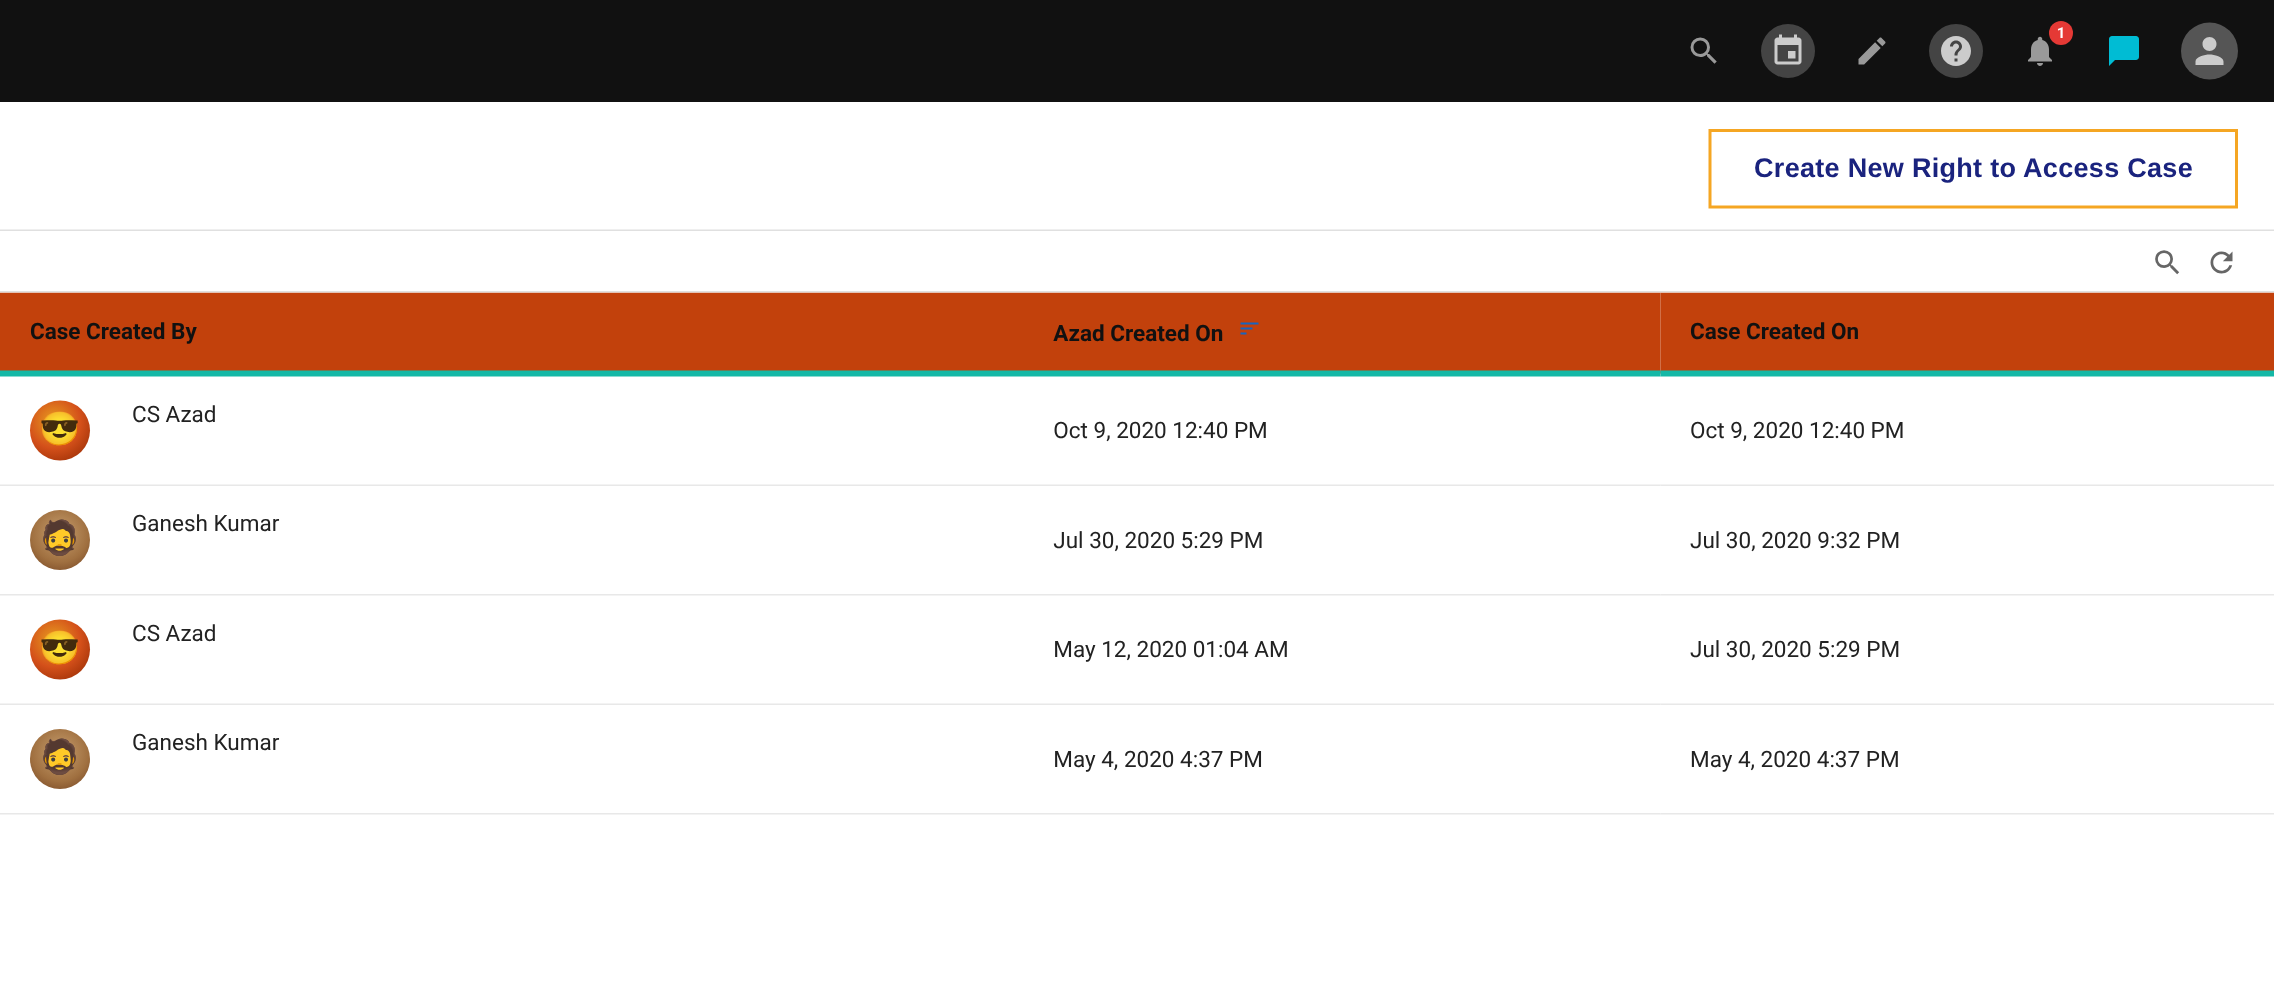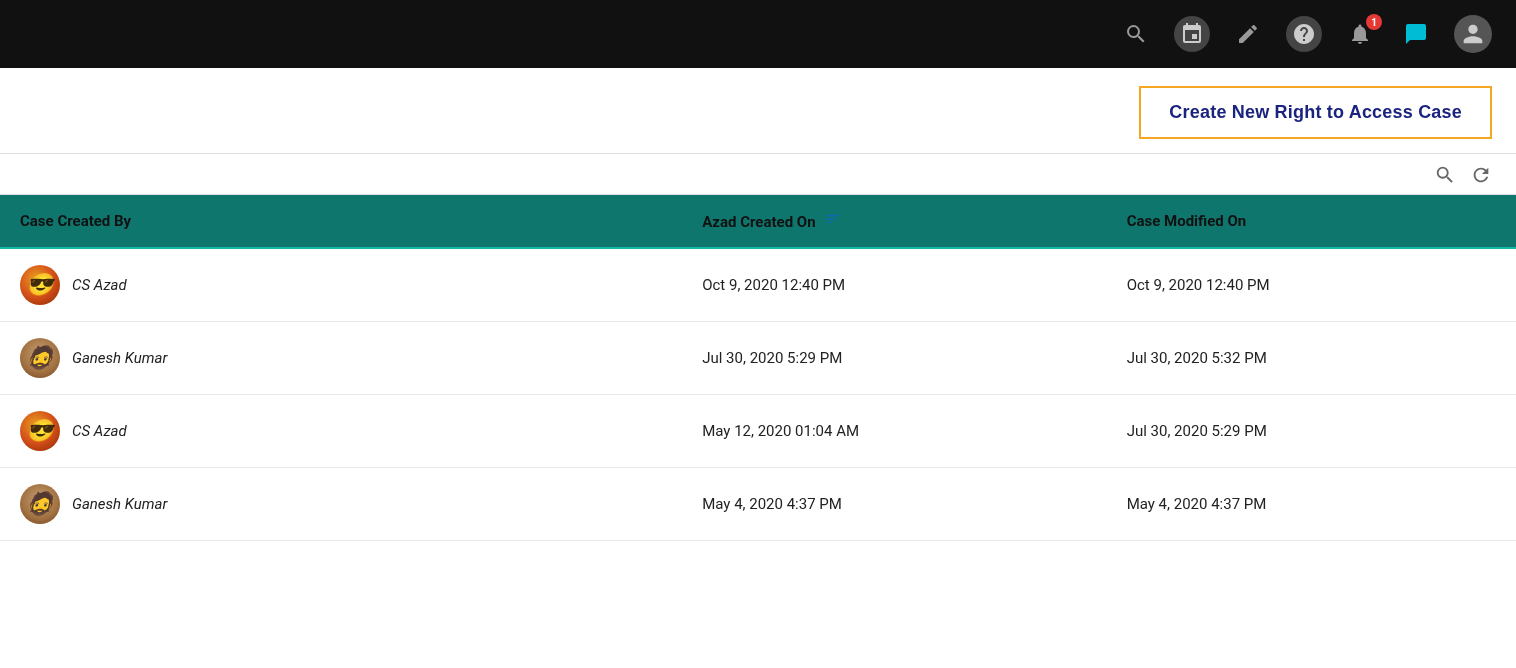--- a/index.html
+++ b/index.html
@@ -102,22 +102,22 @@
     .table-container {
       overflow-y: auto;
       height: calc(668px - 68px - 80px - 52px);
     }
     table {
       width: 100%;
       border-collapse: collapse;
       table-layout: fixed;
     }
     thead tr {
-      background: #0f766e;
-      border-bottom: 2px solid #14b8a6;
+      background: #c2410c;
+      border-bottom: 4px solid #14b8a6;
     }
     thead th {
       padding: 16px 20px;
       text-align: left;
       font-size: 15px;
       font-weight: 700;
       color: #111;
     }
     thead th:first-child { width: 45%; }
     thead th:nth-child(2) { width: 28%; }
@@ -135,23 +135,21 @@
       border-bottom: 1px solid #e8e8e8;
     }
     tbody td {
       padding: 16px 20px;
       font-size: 15px;
       color: #222;
       vertical-align: middle;
     }
     .user-cell {
       display: flex;
-      align-items: center;
-      gap: 12px;
-      font-style: italic;
+      gap: 28px;
     }
     .user-avatar {
       width: 40px;
       height: 40px;
       border-radius: 50%;
       overflow: hidden;
       flex-shrink: 0;
       display: flex;
       align-items: center;
       justify-content: center;
@@ -261,21 +259,21 @@
         </th>
         <th style="cursor:pointer;">
           <span>Azad Created On</span>
           <span class="sort-icon">
             <svg viewBox="0 0 24 24">
                 <path d="M3 18h6v-2H3v2zM3 6v2h18V6H3zm0 7h12v-2H3v2z"></path>
               </svg>
           </span>
         </th>
         <th>
-          <span>Case Modified On</span>
+          <span>Case Created On</span>
         </th>
       </tr>
     </thead>
     <tbody id="table-body">
     <tr>
           <td>
             <div class="user-cell">
               <div class="user-avatar avatar-csazad"></div>
               <span>CS Azad</span>
             </div>
@@ -284,21 +282,21 @@
           <td>Oct 9, 2020 12:40 PM</td>
         </tr>
         <tr>
           <td>
             <div class="user-cell">
               <div class="user-avatar avatar-ganesh"></div>
               <span>Ganesh Kumar</span>
             </div>
           </td>
           <td>Jul 30, 2020 5:29 PM</td>
-          <td>Jul 30, 2020 5:32 PM</td>
+          <td>Jul 30, 2020 9:32 PM</td>
         </tr>
         <tr>
           <td>
             <div class="user-cell">
               <div class="user-avatar avatar-csazad"></div>
               <span>CS Azad</span>
             </div>
           </td>
           <td>May 12, 2020 01:04 AM</td>
           <td>Jul 30, 2020 5:29 PM</td>

